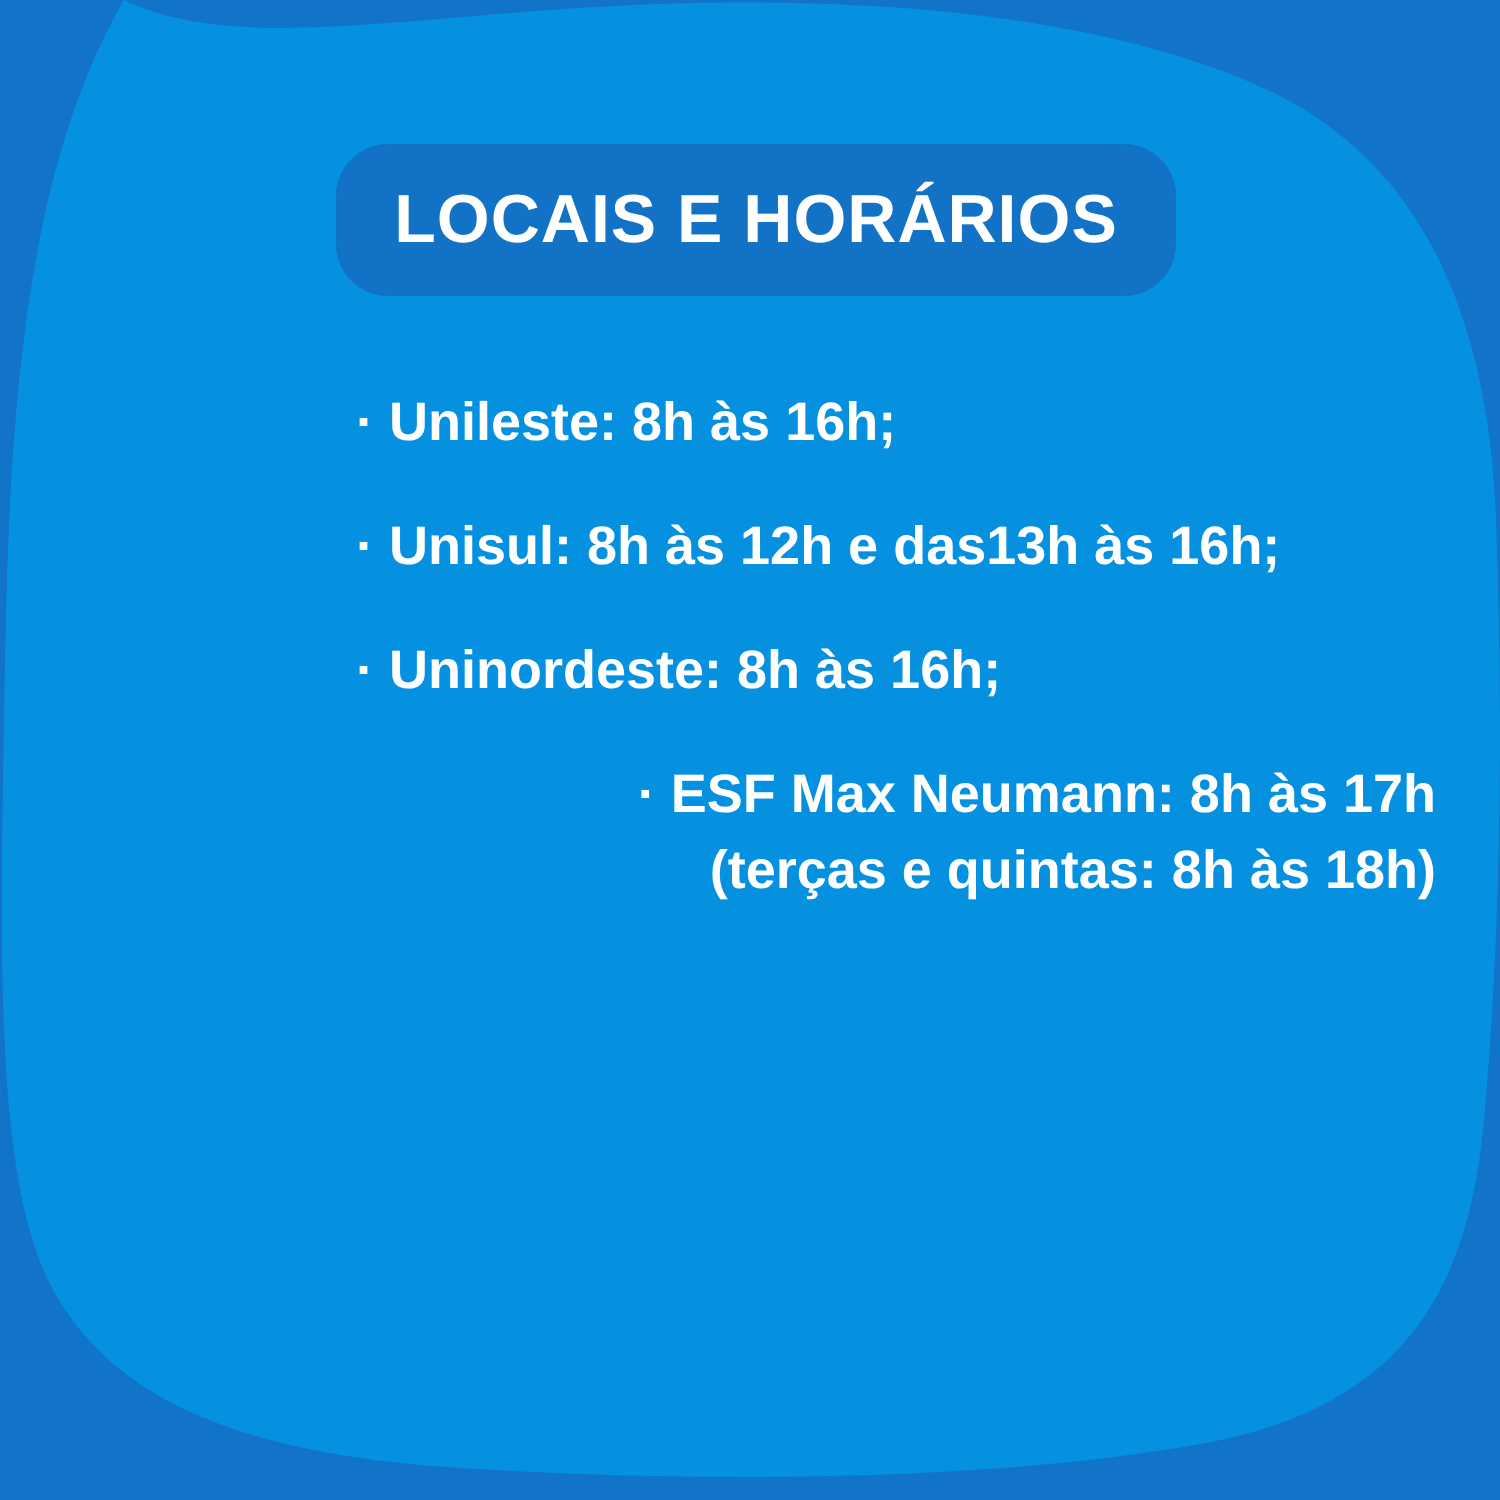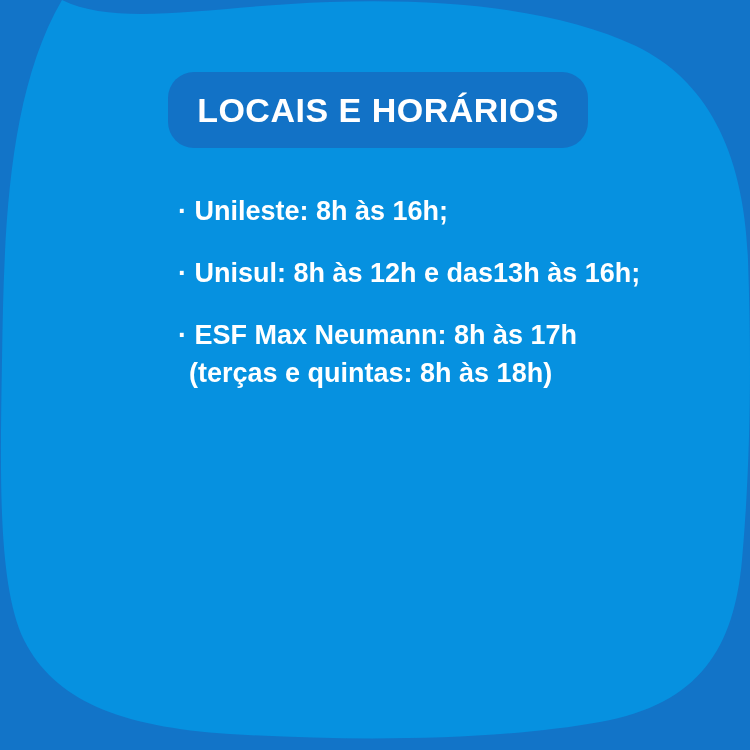--- a/index.html
+++ b/index.html
@@ -50,20 +50,21 @@
     position: absolute;
     left: 178px;
     top: 192px;
     width: 540px;
   }
   .schedule-item {
     margin-bottom: 24px;
   }
   .schedule-item:last-child {
     margin-bottom: 0;
+    text-align: right;
   }
   .item-line {
     color: #ffffff;
     font-size: 27px;
     font-weight: bold;
     line-height: 38px;
     white-space: nowrap;
   }
   .item-line.cont {
     padding-left: 11px;
@@ -100,20 +101,23 @@
 
 
     <div class="schedule-item">
     </div>
 
 
     <div class="schedule-item">
       <div class="item-line">· Unisul: 8h às 12h e das13h às 16h;</div>
     </div>
 
+    <div class="schedule-item">
+      <div class="item-line">· Uninordeste: 8h às 16h;</div>
+    </div>
 
     <div class="schedule-item">
       <div class="item-line">· ESF Max Neumann: 8h às 17h</div>
       <div class="item-line cont">(terças e quintas: 8h às 18h)</div>
     </div>
 
   </div>
 </div>
 
 </body></html>

